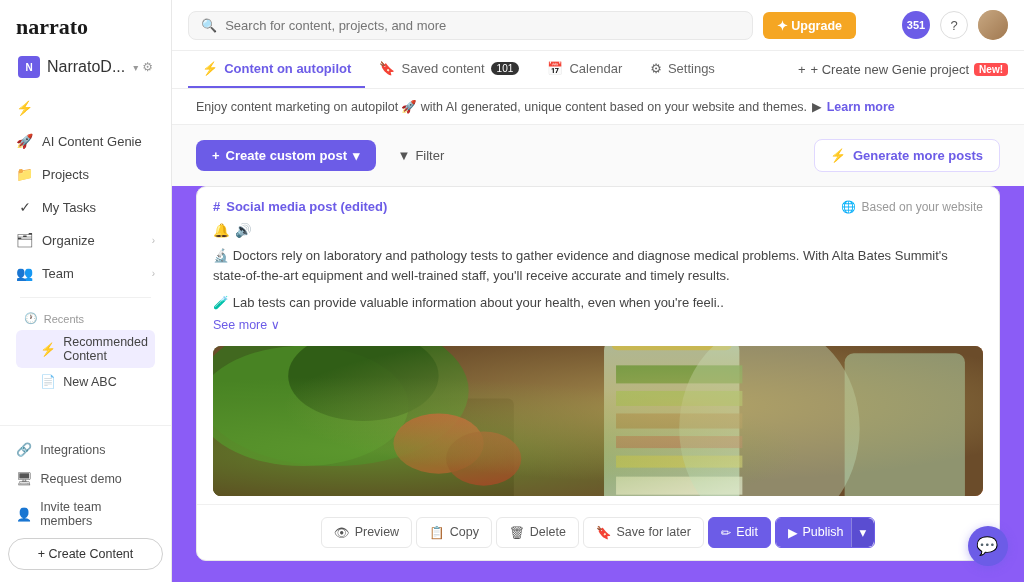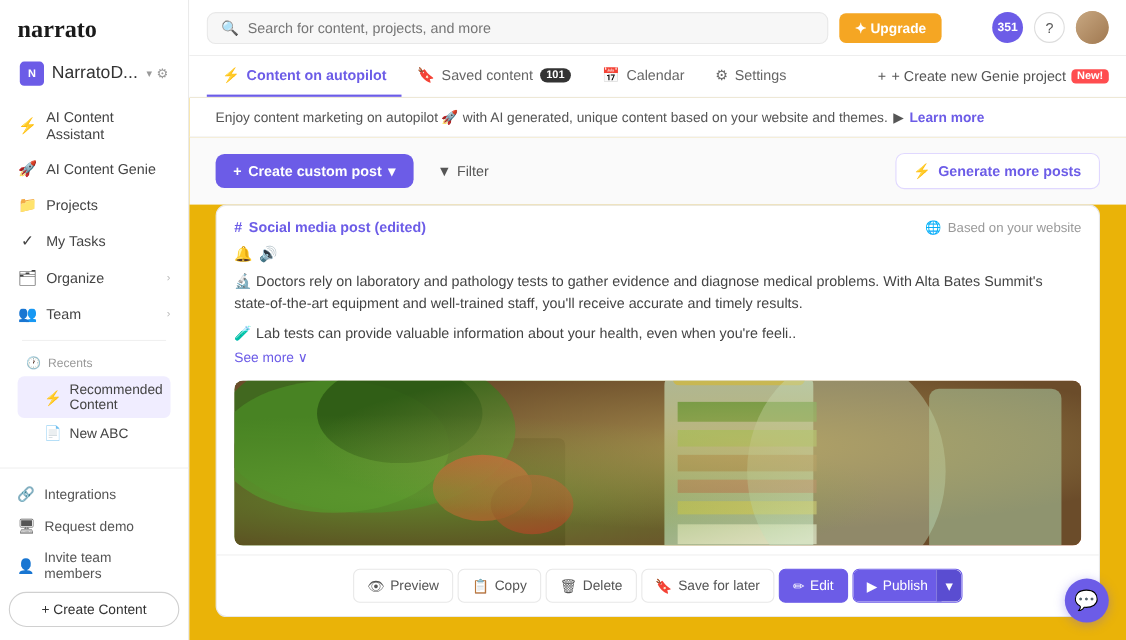--- a/index.html
+++ b/index.html
@@ -41,26 +41,26 @@
     .notif-badge { background: #6c5ce7; color: #fff; border-radius: 50%; width: 28px; height: 28px; display: flex; align-items: center; justify-content: center; font-size: 11px; font-weight: 600; cursor: pointer; margin-left: 36px; }
     .help-icon { width: 28px; height: 28px; border-radius: 50%; border: 1.5px solid #ddd; display: flex; align-items: center; justify-content: center; color: #555; font-size: 13px; cursor: pointer; }
     .avatar { width: 30px; height: 30px; border-radius: 50%; overflow: hidden; cursor: pointer; background: #c8a882; display: flex; align-items: center; justify-content: center; }
     .avatar-img { width: 100%; height: 100%; background: linear-gradient(135deg, #c8a882, #a07850); border-radius: 50%; }
 
     
     .tabbar { display: flex; align-items: center; padding: 0 16px; border-bottom: 1px solid #eee; background: #fff; justify-content: space-between; }
     .tabs { display: flex; align-items: center; gap: 0; }
     .tab { display: flex; align-items: center; padding: 10px 14px; font-size: 13px; color: #666; cursor: pointer; border-bottom: 2px solid transparent; gap: 6px; white-space: nowrap; }
     .tab.active { color: #6c5ce7; border-bottom-color: #6c5ce7; font-weight: 600; }
-    .tab-badge { background: #333; color: #fff; border-radius: 10px; padding: 1px 6px; font-size: 10px; font-weight: 700; }
+    .tab-badge { background: #333; color: #fff; border-radius: 10px; padding: 1px 6px; font-size: 10px; font-weight: 400; }
     .new-genie-btn { display: flex; align-items: center; gap: 5px; color: #555; font-size: 13px; cursor: pointer; white-space: nowrap; }
     .new-badge { background: #ff4d4f; color: #fff; border-radius: 4px; padding: 1px 5px; font-size: 10px; font-weight: 600; }
 
     
-    .content { flex: 1; overflow-y: auto; padding: 0; background: #eab308; }
+    .content { flex: 1; overflow-y: auto; padding: 0; background: #8b5cf6; }
     .autopilot-banner { background: #fff; padding: 10px 24px; font-size: 12.5px; color: #555; border-bottom: 1px solid #eee; display: flex; align-items: center; gap: 5px; }
     .learn-link { color: #6c5ce7; font-weight: 600; cursor: pointer; display: flex; align-items: center; gap: 4px; }
     .action-bar { display: flex; align-items: center; padding: 14px 24px; gap: 10px; background: #fafafa; }
     .create-post-btn { background: #6c5ce7; color: #fff; border: none; border-radius: 8px; padding: 8px 16px; font-size: 13px; font-weight: 600; cursor: pointer; display: flex; align-items: center; gap: 6px; }
     .filter-btn { display: flex; align-items: center; gap: 5px; color: #555; font-size: 13px; cursor: pointer; padding: 8px 12px; }
     .generate-btn { margin-left: auto; background: #fff; border: 1.5px solid #e0d8ff; color: #6c5ce7; border-radius: 8px; padding: 8px 16px; font-size: 13px; font-weight: 600; cursor: pointer; display: flex; align-items: center; gap: 6px; }
 
     
     .post-card { background: #fff; border-radius: 10px; margin: 0 24px 16px; border: 1px solid #e8e8e8; overflow: hidden; }
     .post-header { display: flex; align-items: center; justify-content: space-between; padding: 12px 16px 8px; }
@@ -101,21 +101,20 @@
   <div class="sidebar-workspace">
     <div class="workspace-avatar">N</div>
     <span class="workspace-name">NarratoD...</span>
     <span class="workspace-chevron">▾</span>
     <span class="workspace-gear">⚙</span>
   </div>
 
   <div class="sidebar-nav">
     <div class="nav-item">
       <span class="nav-icon">⚡</span>
-      <span>AI Content Assistant</span>
     </div>
     <div class="nav-item">
       <span class="nav-icon">🚀</span>
       <span>AI Content Genie</span>
     </div>
     <div class="nav-item">
       <span class="nav-icon">📁</span>
       <span>Projects</span>
     </div>
     <div class="nav-item">

